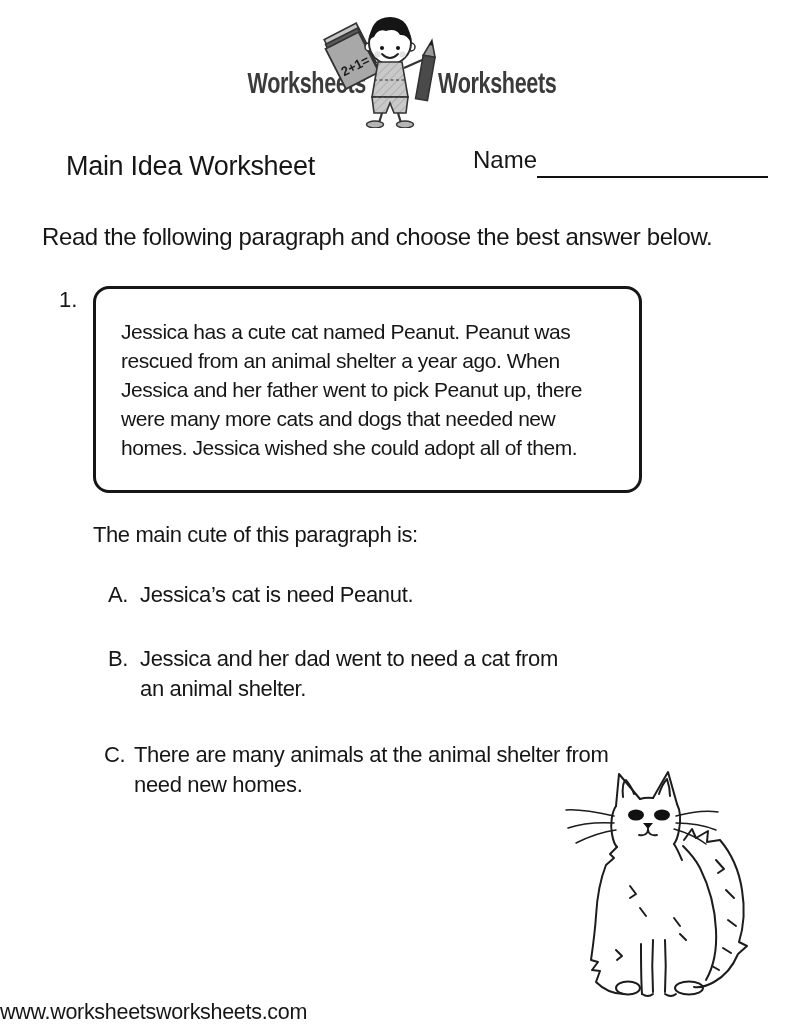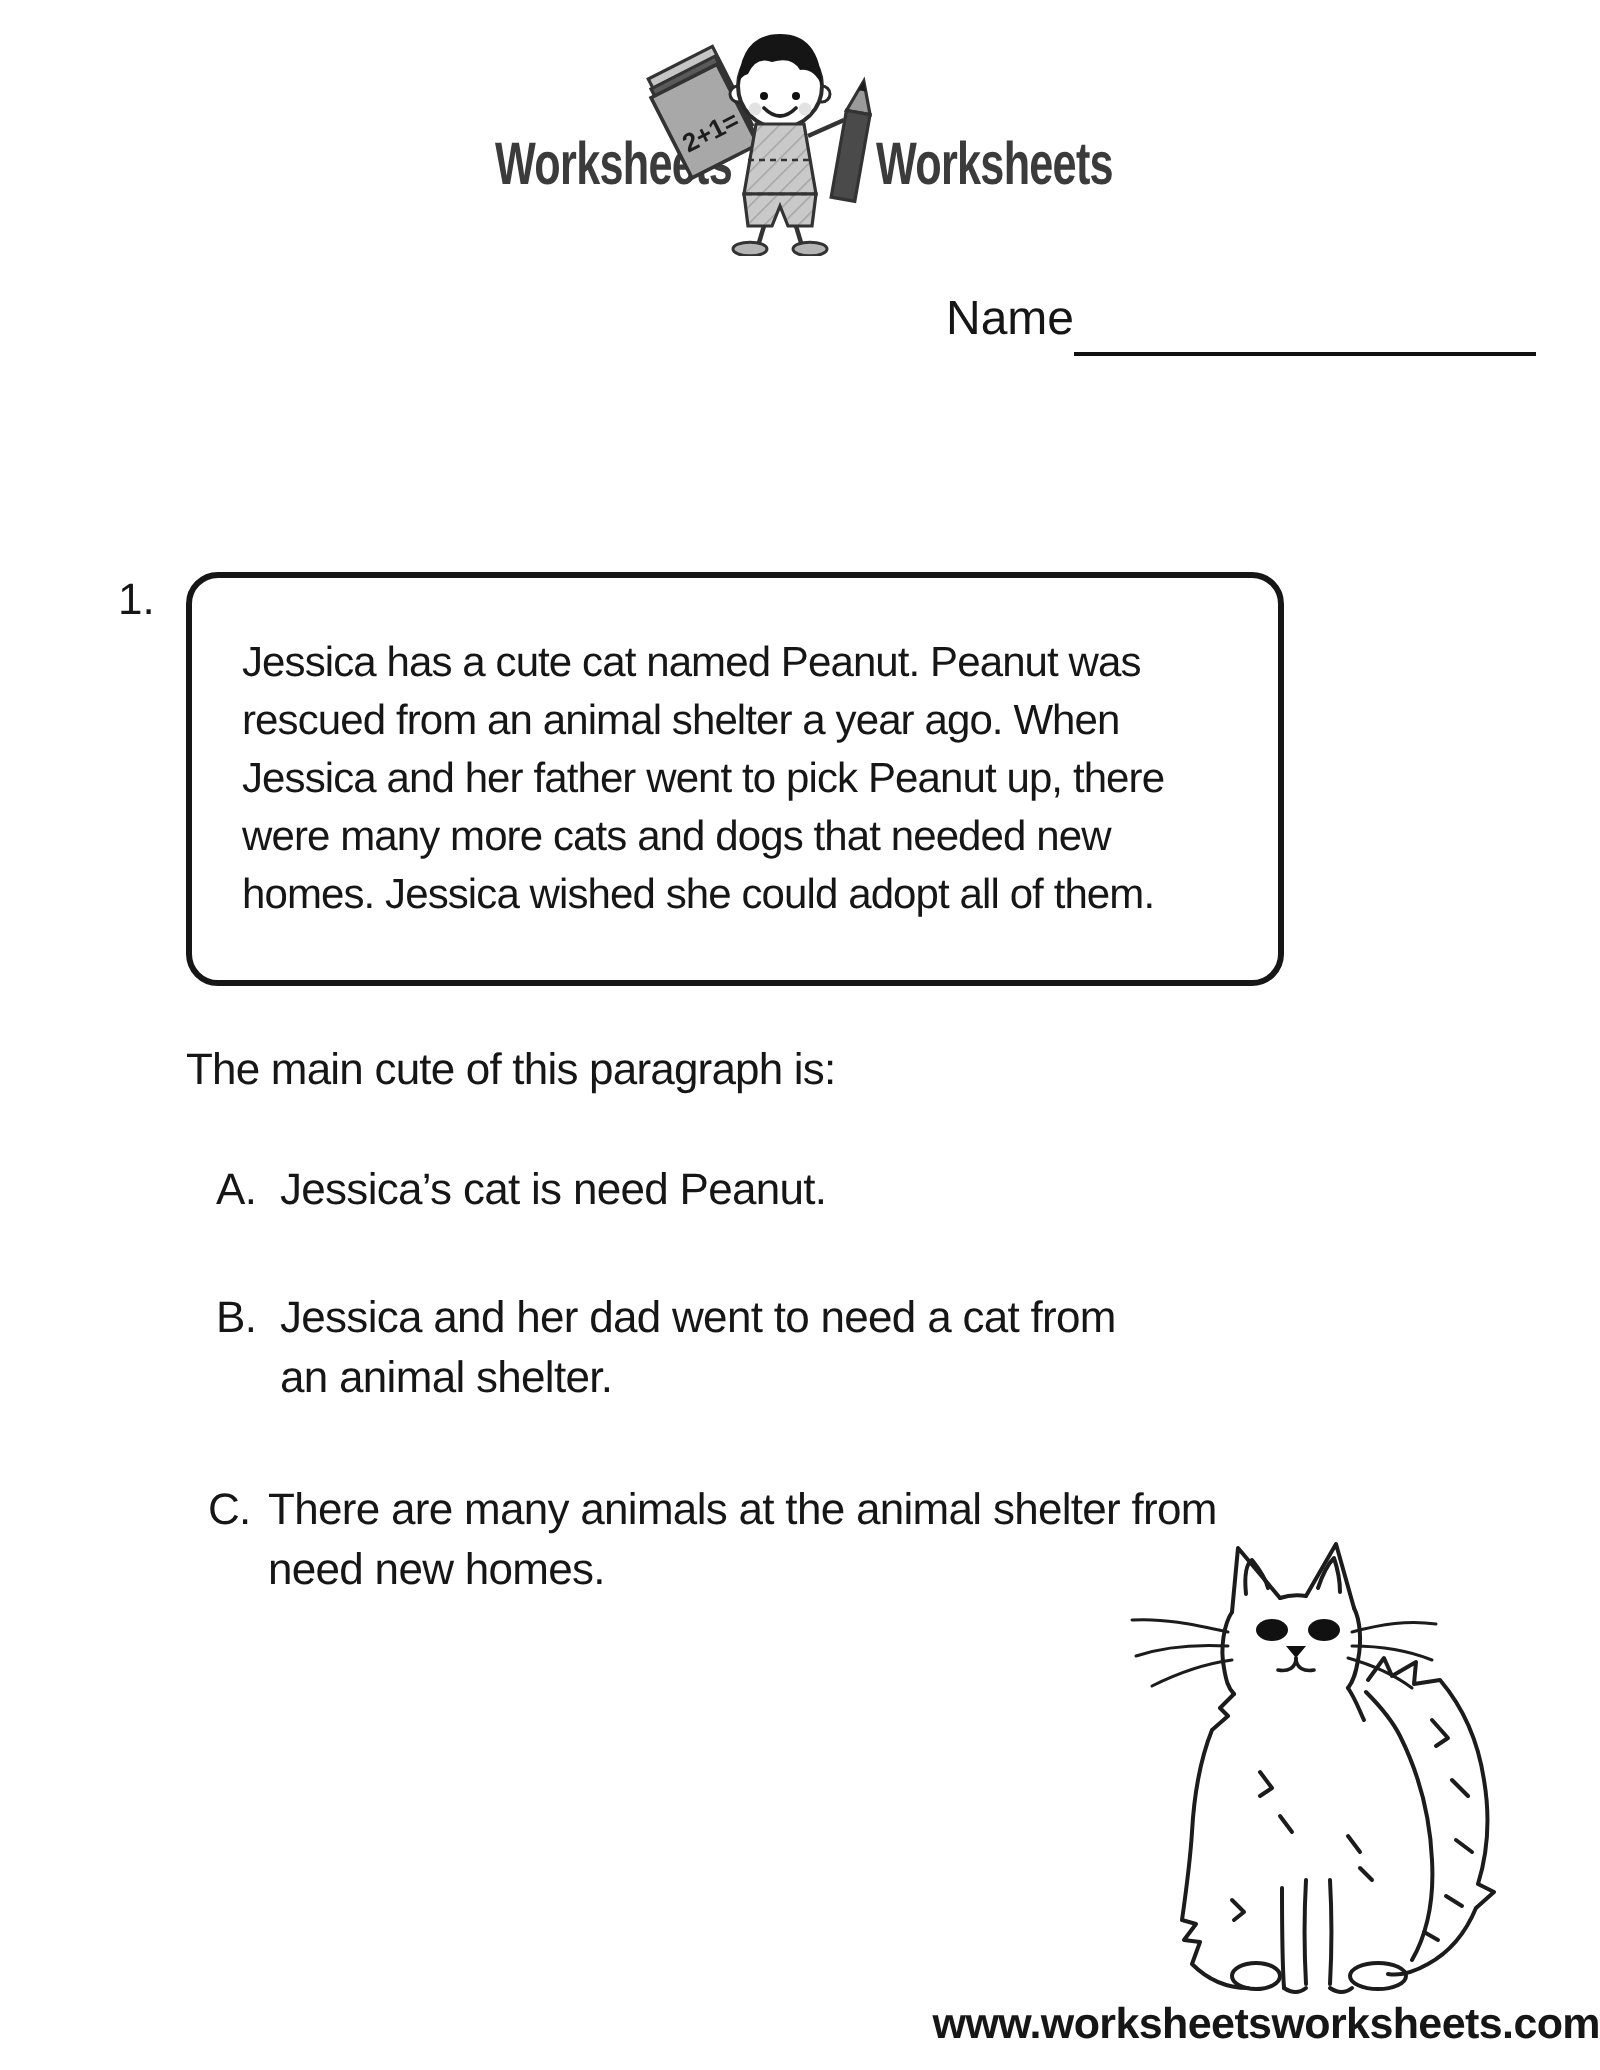--- a/index.html
+++ b/index.html
@@ -43,21 +43,21 @@
   .prompt{position:absolute;left:93px;top:522px;font-size:22px;letter-spacing:-0.4px;}
   .choice{position:absolute;display:flex;font-size:22px;line-height:30px;letter-spacing:-0.35px;}
   .choice .label{flex:0 0 32px;}
   .choice .text{white-space:pre-line;}
   .choice-a{left:108px;top:580px;}
   .choice-b{left:108px;top:644px;}
   .choice-c{left:104px;top:740px;}
   .choice-c .label{flex-basis:30px;}
   
   .cat{position:absolute;left:556px;top:768px;}
-  .footer{position:absolute;left:0;top:1000px;width:800px;text-align:right;font-size:21.5px;letter-spacing:-0.3px;font-weight:bold;}
+  .footer{position:absolute;left:0;top:1000px;width:800px;text-align:left;font-size:21.5px;letter-spacing:-0.3px;}
 </style>
 </head>
 <body>
 
 <div class="page">
 
   <div class="logo-word logo-left">Worksheets</div>
   <div class="logo-word logo-right">Worksheets</div>
 
   <svg class="mascot" width="142" height="124" viewBox="0 0 142 124">
@@ -98,23 +98,25 @@
     <path d="M60,93 L96,93 L94,109 L82,109 L78,99 L74,109 L62,109 Z" fill="url(#hatch)" stroke="#333" stroke-width="1.6"></path>
     <path d="M62,76 L94,76" stroke="#333" stroke-width="1.2" stroke-dasharray="3,2.5" fill="none"></path>
     <path d="M61,93 L95,93" stroke="#333" stroke-width="1.2" stroke-dasharray="3,2.5" fill="none"></path>
 
     <path d="M70,109 L67,119" stroke="#333" stroke-width="2.2" fill="none"></path>
     <path d="M86,109 L89,119" stroke="#333" stroke-width="2.2" fill="none"></path>
     <ellipse cx="63" cy="120.5" rx="8.5" ry="3.4" fill="#b5b5b5" stroke="#333" stroke-width="1.5"></ellipse>
     <ellipse cx="93" cy="120.5" rx="8.5" ry="3.4" fill="#b5b5b5" stroke="#333" stroke-width="1.5"></ellipse>
   </svg>
 
+  <div class="title">Main Idea Worksheet</div>
   <div class="name-label">Name</div>
   <div class="name-line"></div>
 
+  <div class="instruction">Read the following paragraph and choose the best answer below.</div>
 
   <div class="qnum">1.</div>
   <div class="passage-box">
     <div class="passage">Jessica has a cute cat named Peanut.  Peanut was
 rescued from an animal shelter a year ago. When
 Jessica and her father went to pick Peanut up, there
 were many more cats and dogs that needed new
 homes.  Jessica wished she could adopt all of them.</div>
   </div>
 

